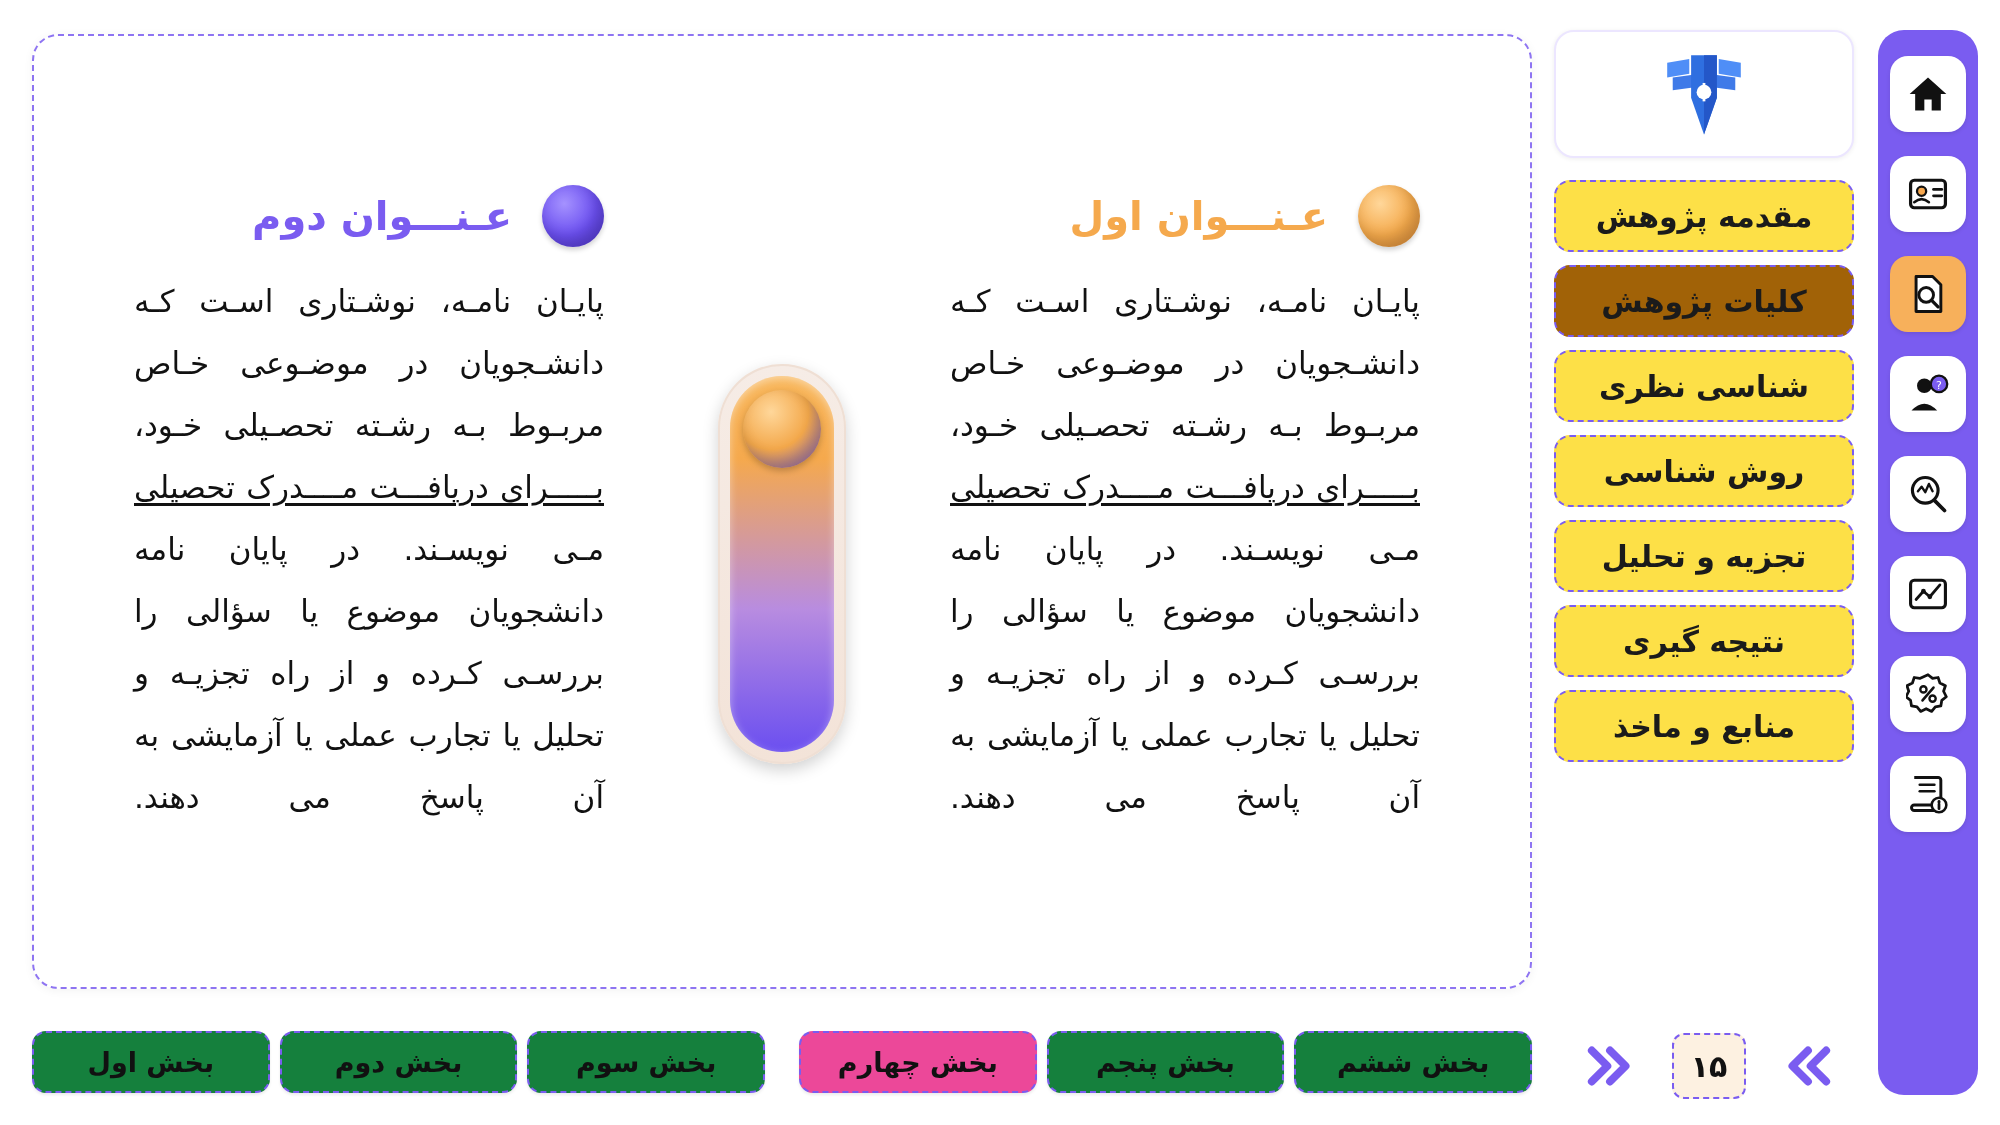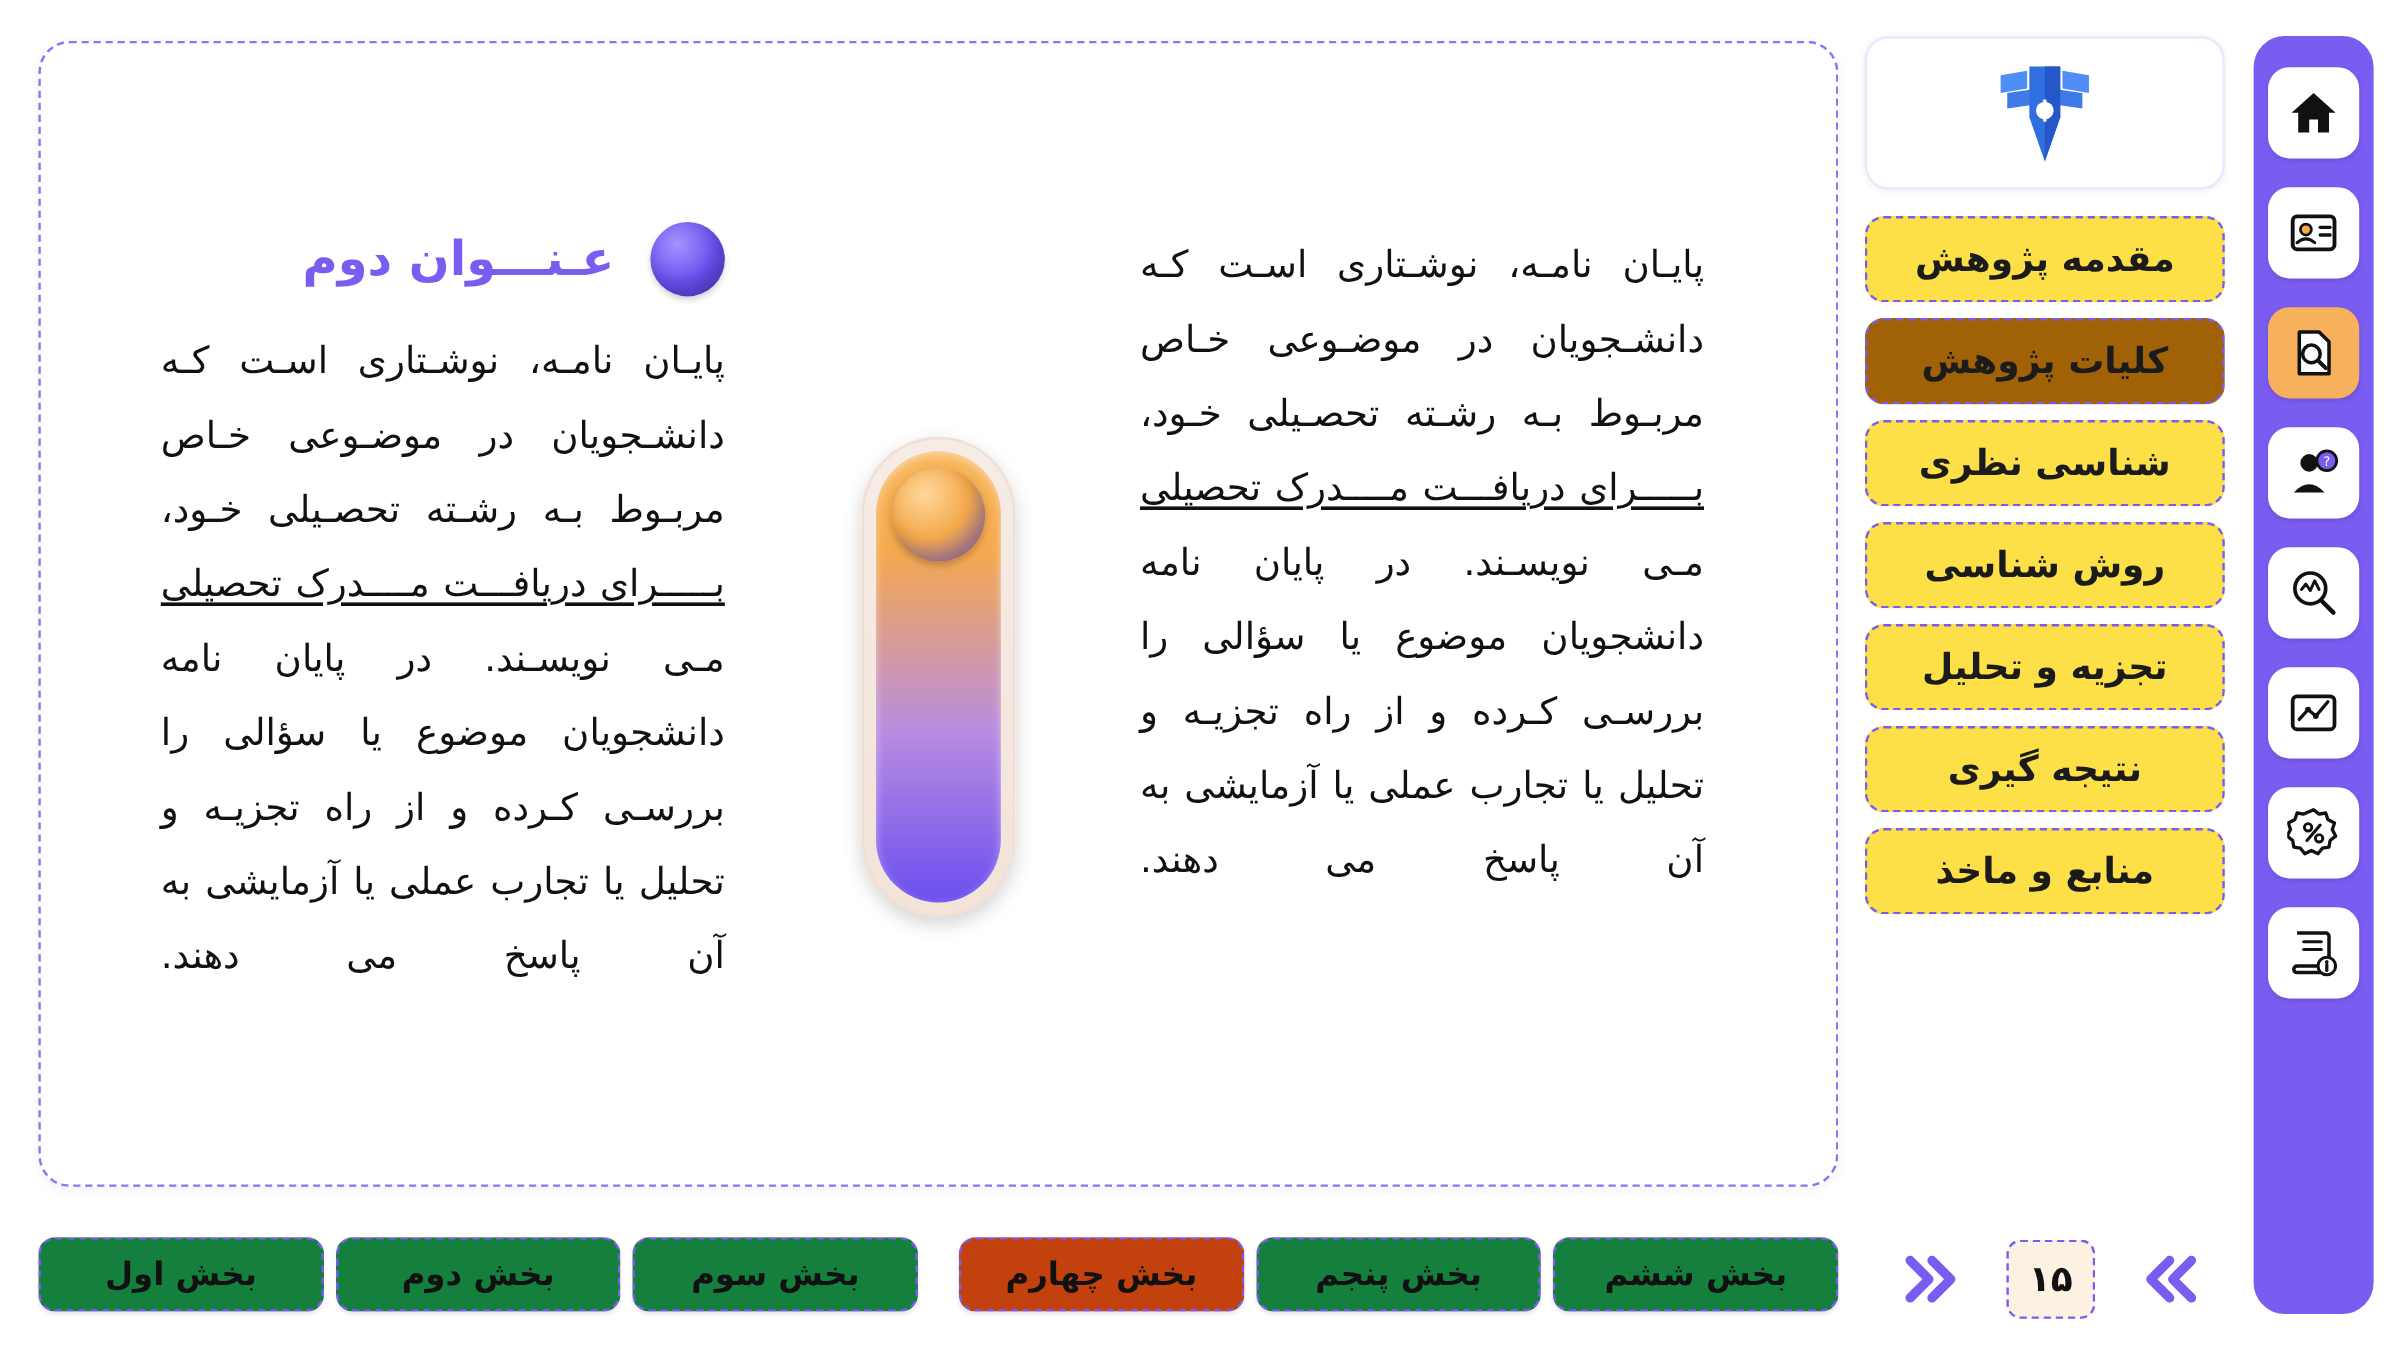--- a/index.html
+++ b/index.html
@@ -172,21 +172,21 @@
   }
   .tab {
     width: 238px; height: 62px;
     background: #15803d;
     border: 2px dashed #7a5cf0;
     border-radius: 14px;
     display: flex; align-items: center; justify-content: center;
     font-size: 27px; font-weight: bold; color: #111;
     box-shadow: 0 2px 3px rgba(0,0,0,0.08);
   }
-  .tab.active { background: #c2410c; margin-left: 24px; }
+  .tab.active { background: #ec4899; margin-left: 24px; }
 
   
   .pager {
     position: absolute;
     bottom: 28px; right: 1985px;
     left: 1575px;
     width: 270px; height: 62px;
     display: flex; flex-direction: row; align-items: center;
     justify-content: space-between;
     right: auto;
@@ -210,20 +210,24 @@
 </head>
 <body>
 
 <div class="stage">
 
   <div class="slide">
 
     <div class="cols">
 
       <div class="col right">
+        <div class="col-head">
+          <span class="bead orange"></span>
+          <span class="col-title orange">عـنـــوان اول</span>
+        </div>
         <div class="col-body"><span>پایـان نامـه، نوشـتاری اسـت کـه دانشـجویان در موضـوعی خـاص مربـوط بـه رشـته تحصـیلی خـود، </span><u>بـــــرای دریافـــت مــــدرک تحصیلی</u><span> مـی نویسـند. در پایان نامه دانشجویان موضوع یا سؤالی را بررسـی کـرده و از راه تجزیـه و تحلیل یا تجارب عملی یا آزمایشی به آن پاسخ می دهند.</span></div>
       </div>
 
       <div class="col left">
         <div class="col-head">
           <span class="bead purple"></span>
           <span class="col-title purple">عـنـــوان دوم</span>
         </div>
         <div class="col-body"><span>پایـان نامـه، نوشـتاری اسـت کـه دانشـجویان در موضـوعی خـاص مربـوط بـه رشـته تحصـیلی خـود، </span><u>بـــــرای دریافـــت مــــدرک تحصیلی</u><span> مـی نویسـند. در پایان نامه دانشجویان موضوع یا سؤالی را بررسـی کـرده و از راه تجزیـه و تحلیل یا تجارب عملی یا آزمایشی به آن پاسخ می دهند.</span></div>
       </div>

